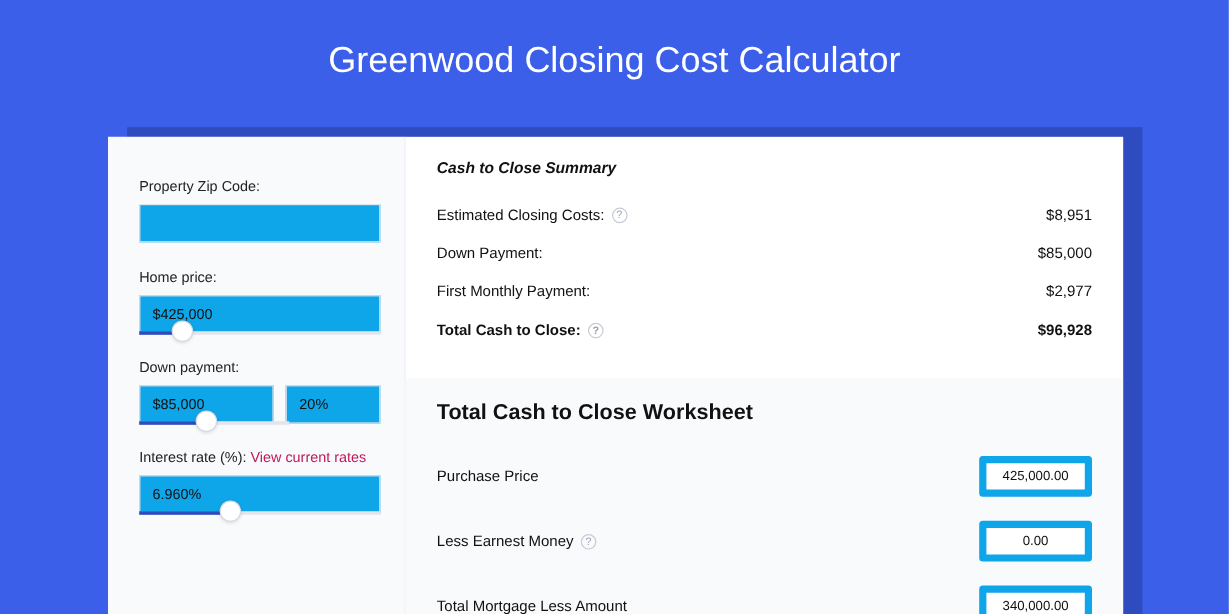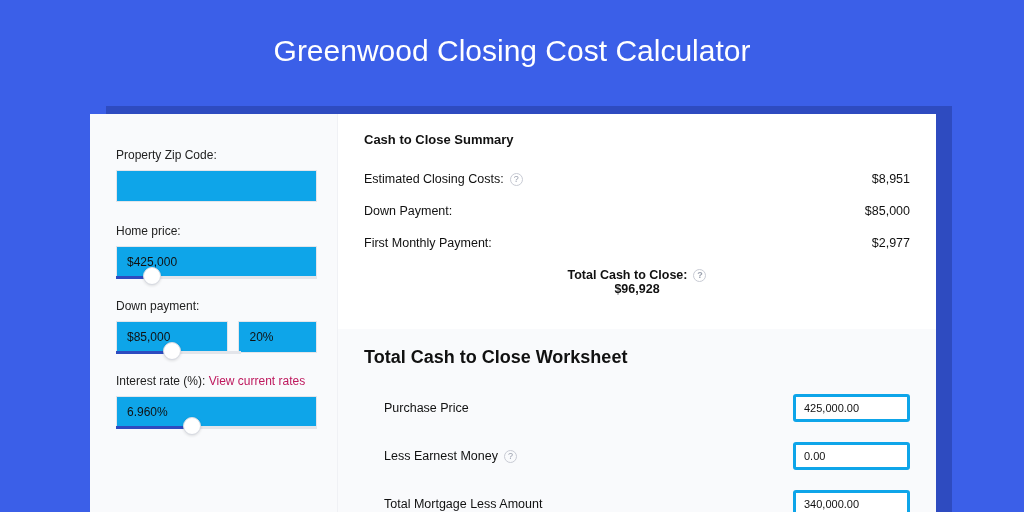--- a/index.html
+++ b/index.html
@@ -81,29 +81,29 @@
     box-shadow: 0 1px 3px rgba(0,0,0,0.12);
     position: absolute;
     top: -11px;
     transform: translateX(-50%);
   }
   .dp-row { display: flex; gap: 10px; }
   .dp-row .text-input:first-child { flex: 1.6; }
   .dp-row .text-input:last-child { flex: 1; }
   .link { color: #be185d; text-decoration: none; cursor: pointer; }
 
-  .summary-title { font-size: 13px; font-weight: 700; margin-bottom: 16px; }
+  .summary-title { font-size: 13px; font-weight: 700; margin-bottom: 16px; font-style: italic; }
   .summary-row {
     display: flex;
     justify-content: space-between;
     align-items: center;
     font-size: 12.5px;
     padding: 9px 0;
   }
-  .summary-row.bold { font-weight: 700; flex-direction: column; }
+  .summary-row.bold { font-weight: 700; }
   .summary-row .lbl { display: flex; align-items: center; gap: 6px; }
   .help-icon {
     display: inline-flex;
     align-items: center;
     justify-content: center;
     width: 13px; height: 13px;
     border: 1px solid #c8cbd4;
     border-radius: 50%;
     font-size: 9px;
     color: #9aa0ae;
@@ -115,30 +115,29 @@
     margin: 6px -26px 0 -26px;
     padding: 18px 26px 40px 26px;
   }
   .worksheet-title { font-size: 18px; font-weight: 700; margin-bottom: 16px; }
   .ws-row {
     display: flex;
     justify-content: space-between;
     align-items: center;
     font-size: 12.5px;
     padding: 10px 0;
-    margin-left: 20px;
   }
   .ws-row .lbl { display: flex; align-items: center; gap: 6px; }
   .ws-value {
-    width: 117px;
-    border: 3px solid #0ea5e9;
+    width: 94px;
+    border: 6px solid #0ea5e9;
     background: #fff;
     padding: 5px 8px;
     font-size: 11px;
-    text-align: left;
+    text-align: center;
     color: #111;
     border-radius: 3px;
   }
 </style>
 </head>
 <body>
 
 <div class="page-title">Greenwood Closing Cost Calculator</div>
 
 <div class="card-shadow"></div>

